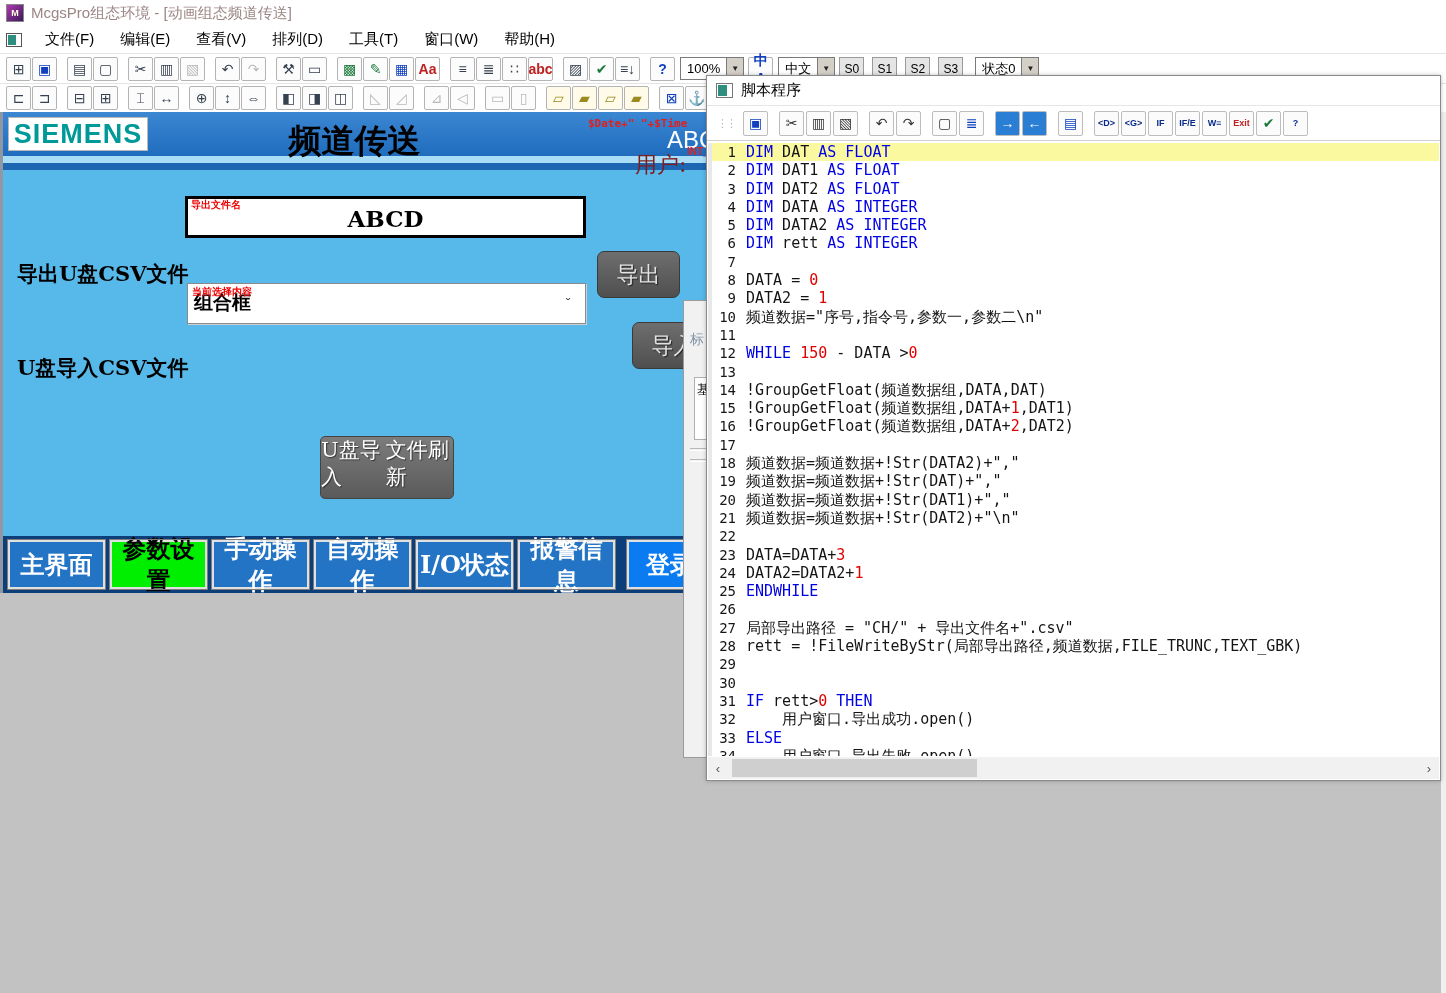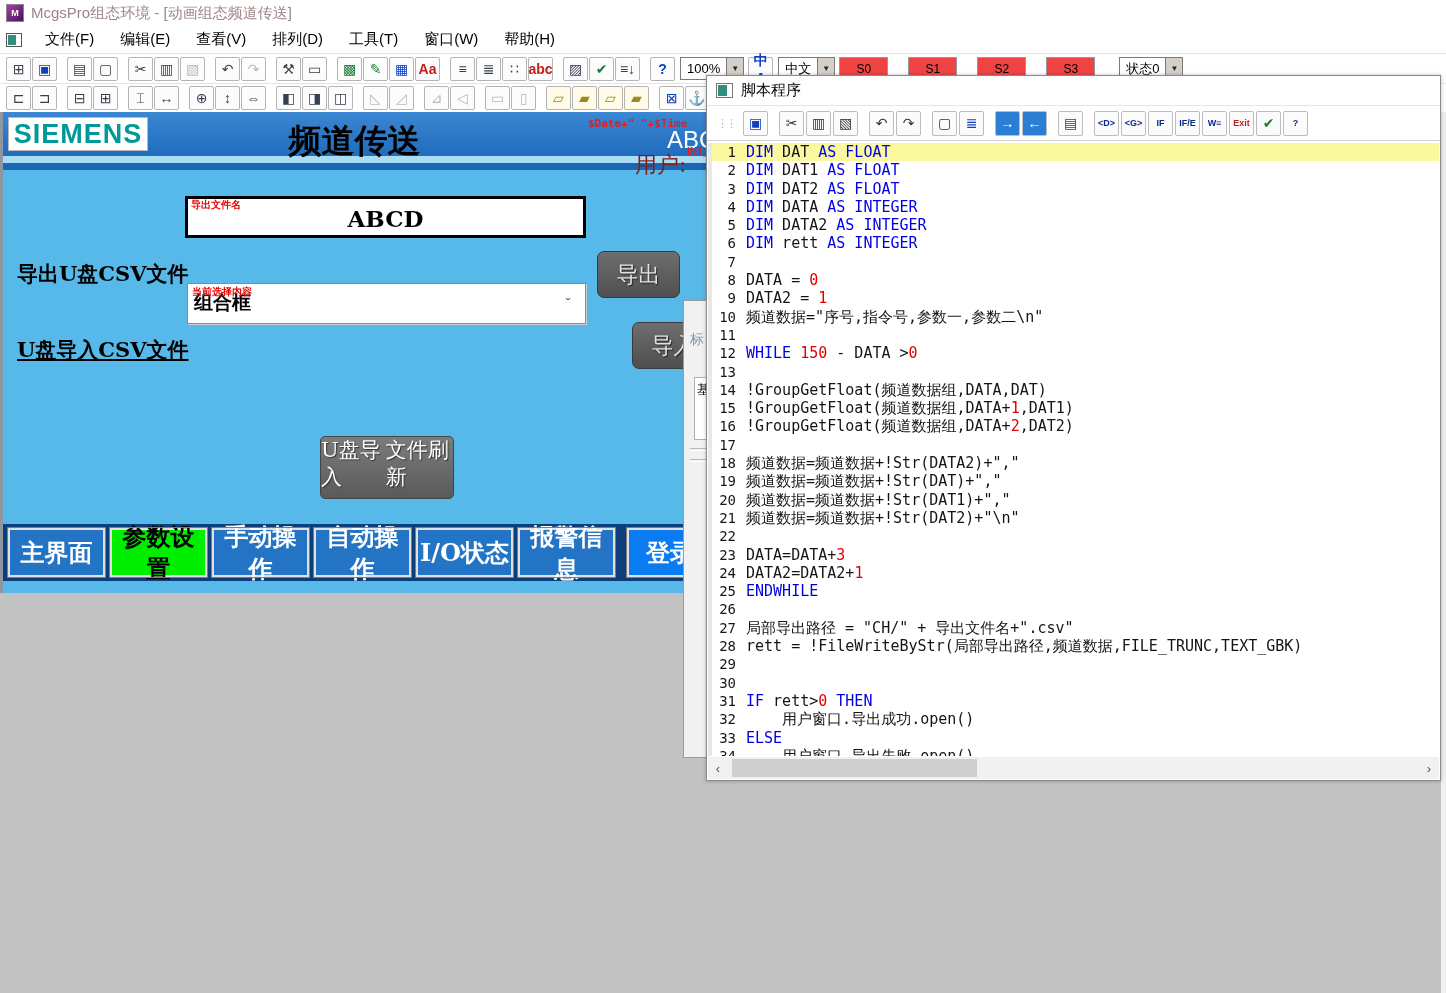--- a/index.html
+++ b/index.html
@@ -26,22 +26,22 @@
   .tbtn.blue { color:#1040c0; }
   .tbtn.red { color:#c02020; }
   .tbtn.multi { color:#1a7a3a; }
   .tbtn.layer { color:#9a8a20; background:#fffbe8; }
   .tbtn.disabled { color:#b8b8b8; }
   .tsep { width:8px; flex:none; }
   .combo { display:flex; align-items:center; height:23px; border:1px solid #7a7a7a; background:#fff; margin:14px 4px; flex:none; }
   .combo .cval { font-size:13px; padding:0 6px; }
   .combo .carrow { width:17px; align-self:stretch; background:#d4d0c8; border-left:1px solid #7a7a7a;
     display:flex; align-items:center; justify-content:center; font-size:8px; color:#222; }
-  .sbtn { width:49px; height:23px; border:1px solid #9a9a9a; background:#ef4444; font-size:12px;
-    display:flex; align-items:center; justify-content:center; margin-right:20px; flex:none; }
+  .sbtn { width:25px; height:23px; border:1px solid #9a9a9a; background:#e5e5e5; font-size:12px;
+    display:flex; align-items:center; justify-content:center; margin-right:8px; flex:none; }
   
   .hmi { position:absolute; left:0; top:112px; width:706px; height:481px; z-index:2;
     border-left:3px solid #8f98a2; background:#57b9e9; overflow:hidden; }
   .hmi-header { position:relative; height:44px; background:linear-gradient(180deg,#3c87d2,#1f6cbe); }
   .hmi-stripe1 { height:7px; background:#a8ddf5; }
   .hmi-stripe2 { height:7px; background:#1d66b2; }
   .brand-box { position:absolute; left:5px; top:5px; width:140px; height:34px; background:#fff;
     border:1px solid #b8b8b8; display:flex; align-items:center; justify-content:center; }
   .brand-text { color:#009999; font-weight:bold; font-size:27px; letter-spacing:1px; font-family:"Liberation Sans",sans-serif; }
   .hmi-title { position:absolute; left:0; right:0; top:7px; text-align:center; font-size:33px; font-weight:bold;
@@ -63,21 +63,21 @@
   .combo-box { position:absolute; left:184px; top:113px; width:399px; height:41px; background:#fff;
     border:1px solid #8a8a8a; box-shadow:1px 1px 0 #cfcfcf; }
   .combo-value { position:absolute; left:6px; top:6px; font-size:19px; font-weight:bold; font-family:"DejaVu Serif",serif; }
   .combo-tag { position:absolute; left:4px; top:1px; color:#f00000; font-size:10px; font-weight:bold; }
   .combo-chevron { position:absolute; right:4px; top:6px; width:26px; height:28px; background:#fff;
     display:flex; align-items:center; justify-content:center; color:#444; font-size:14px; }
   .refresh-btn { position:absolute; left:317px; top:266px; width:134px; height:63px; border-radius:5px;
     background:linear-gradient(180deg,#7c7c7c,#5a5a5a); border:1px solid #444;
     color:#fff; font-size:21px; display:flex; flex-direction:row; align-items:flex-start; justify-content:center;
     line-height:27px; font-family:"DejaVu Serif",serif; text-shadow:1px 1px 1px #333; }
-  .hmi-nav { position:absolute; left:0; bottom:12px; width:100%; height:57px; background:#0c3f79;
+  .hmi-nav { position:absolute; left:0; bottom:0; width:100%; height:57px; background:#0c3f79;
     display:flex; align-items:center; padding-left:5px; }
   .nav-btn { width:97px; height:49px; margin-right:5px; flex:none;
     display:flex; align-items:center; justify-content:center;
     border:2px solid #e0e0e0; outline:1px solid #7d7d7d;
     font-size:24px; font-weight:bold; font-family:"DejaVu Serif",serif; }
   .nav-blue { background:#2374c4; color:#fff; }
   .nav-green { background:#00ee00; color:#000; }
   .nav-bright { background:#0a7bf0; color:#fff; margin-left:7px; width:86px; }
   
   .sliver { position:absolute; left:683px; top:300px; width:24px; height:458px; z-index:3;
@@ -239,21 +239,21 @@
     <div class="hmi-stripe2"></div>
 
     <div class="hmi-body">
       <div class="field-label" style="left:14px; top:90px;">导出U盘CSV文件</div>
       <div class="export-input">
         <div class="field-tag">导出文件名</div>
         <div class="export-value">ABCD</div>
       </div>
       <div class="hmi-btn" style="left:594px; top:81px;">导出</div>
 
-      <div class="field-label" style="left:14px; top:166px;text-decoration:underline;">U盘导入CSV文件</div>
+      <div class="field-label" style="left:14px; top:184px;">U盘导入CSV文件</div>
       <div class="combo-box">
         <div class="combo-value">组合框</div>
         <div class="combo-tag">当前选择内容</div>
         <div class="combo-chevron">ˇ</div>
       </div>
       <div class="hmi-btn" style="left:594px; top:152px;margin-left:35px;">导入</div>
 
       <div class="refresh-btn">
         <span>U盘导入</span>
         <span>文件刷新</span>

